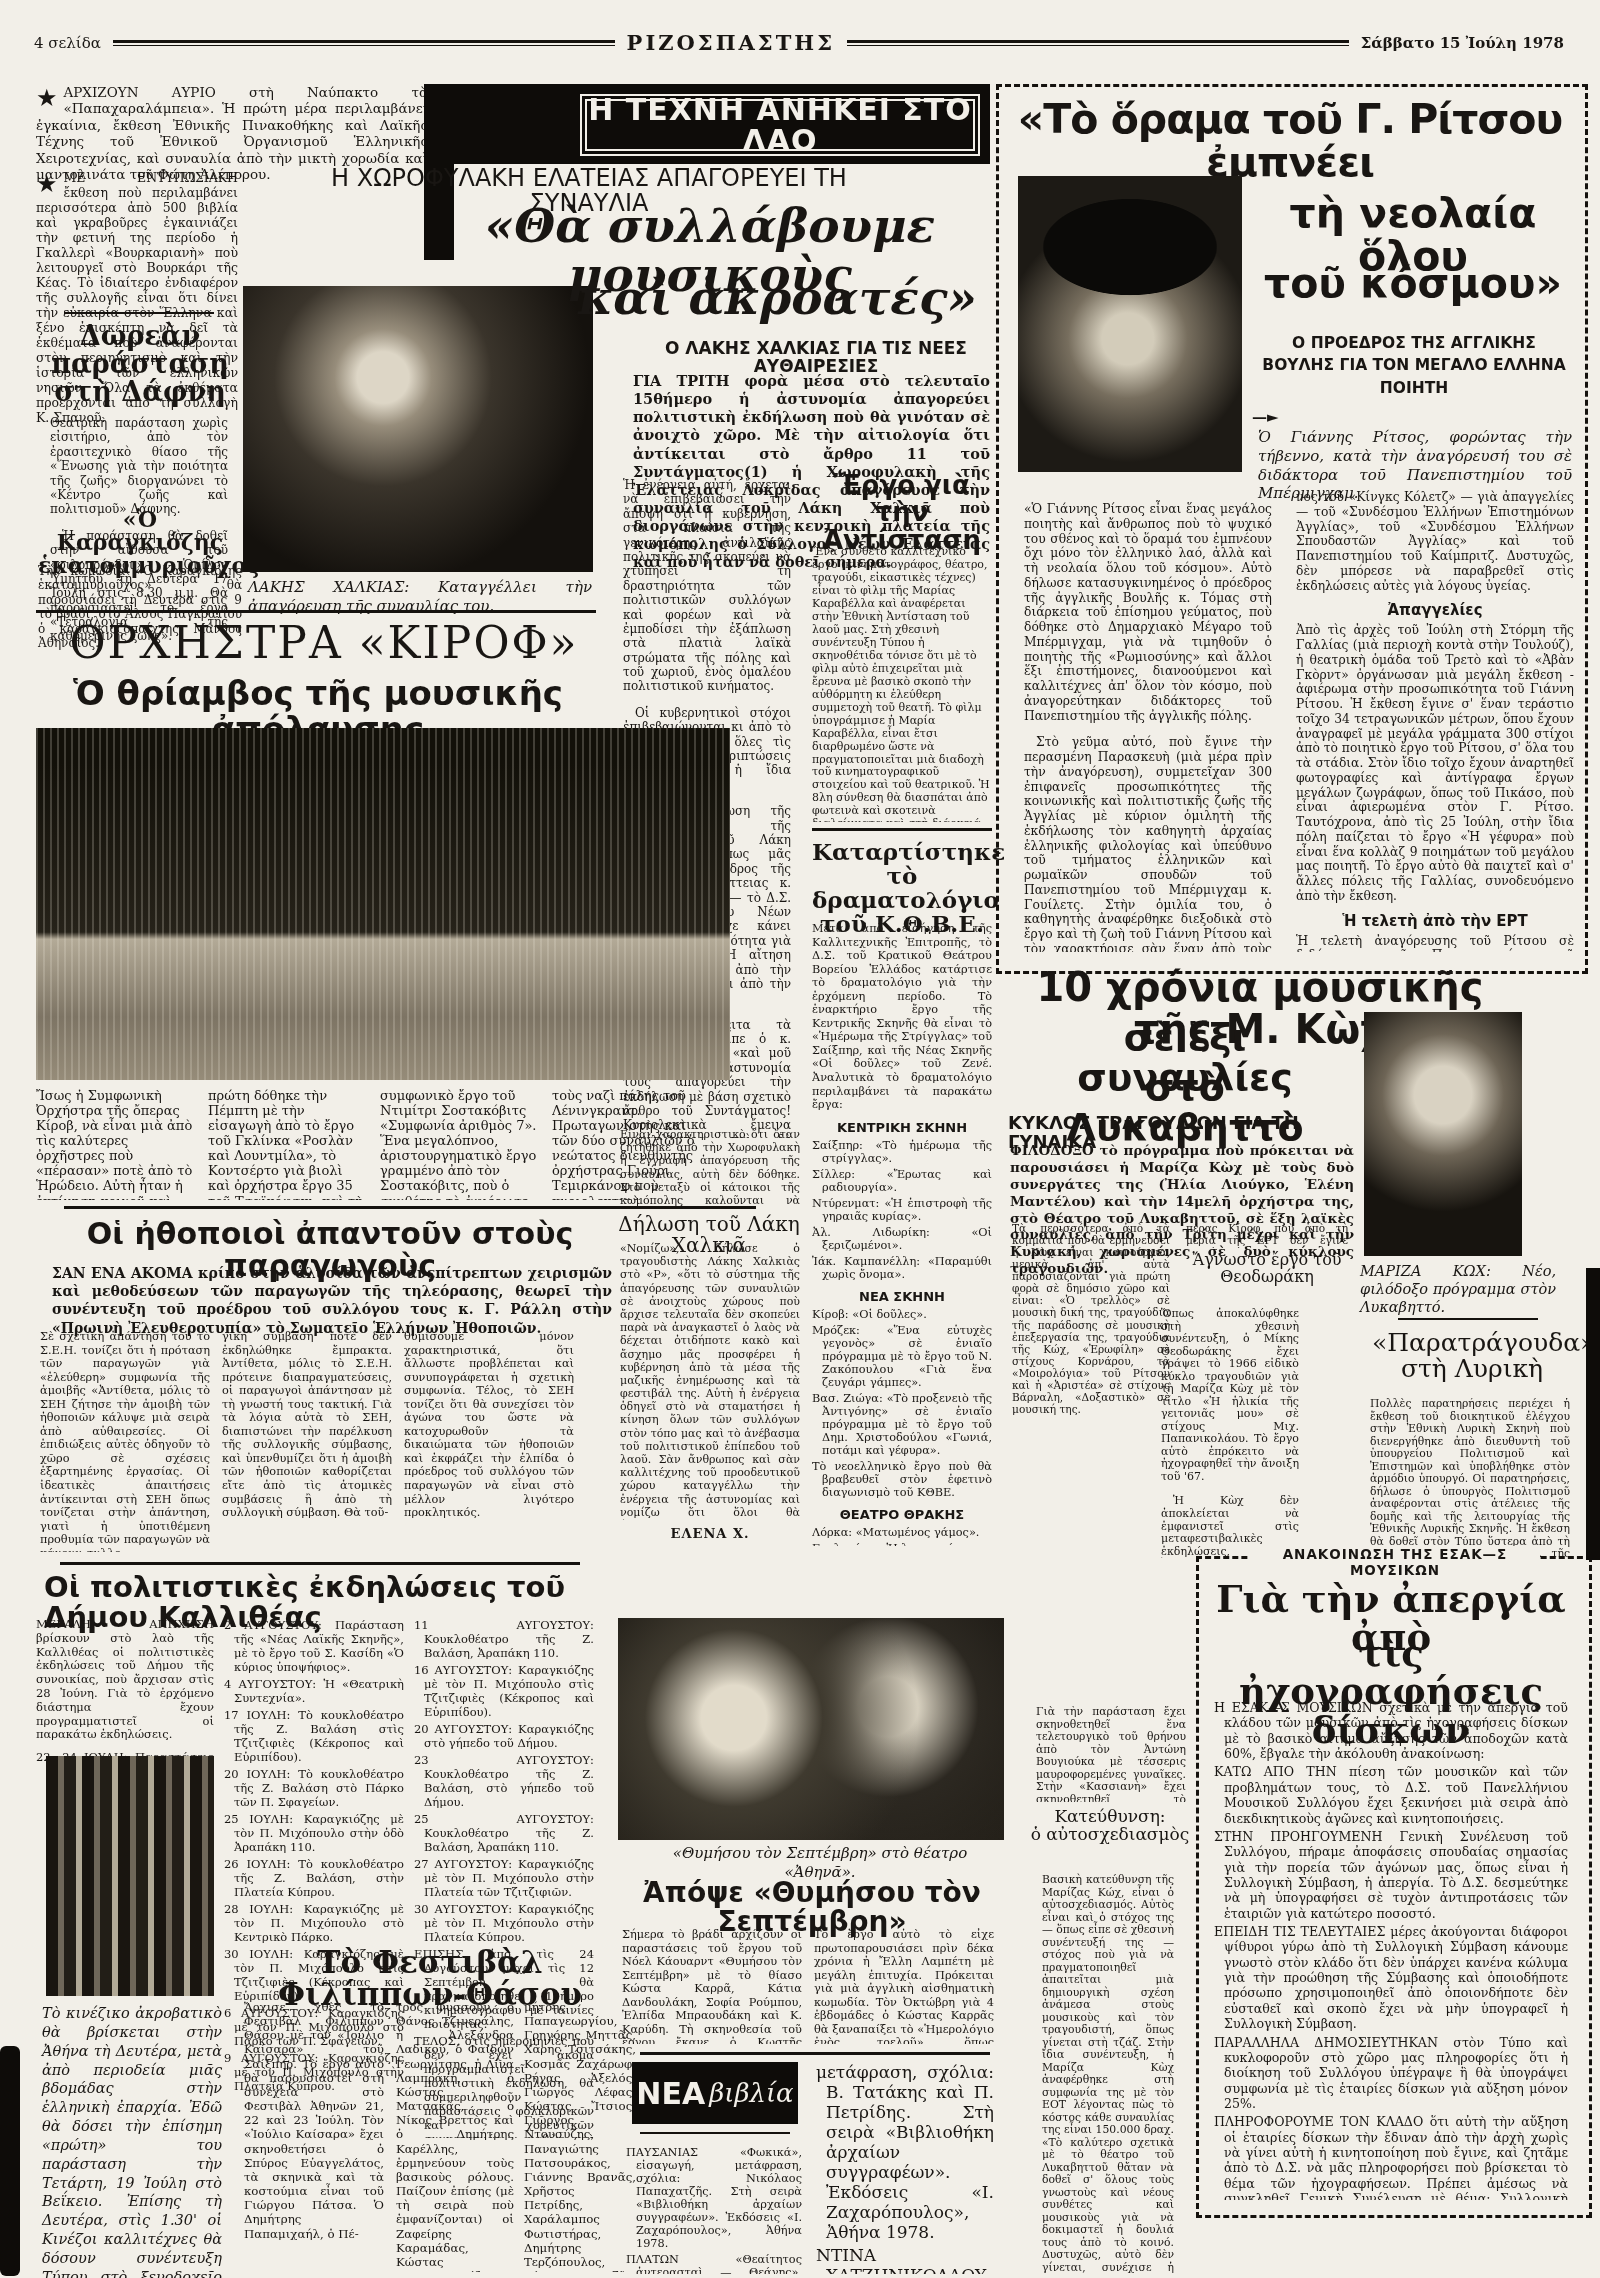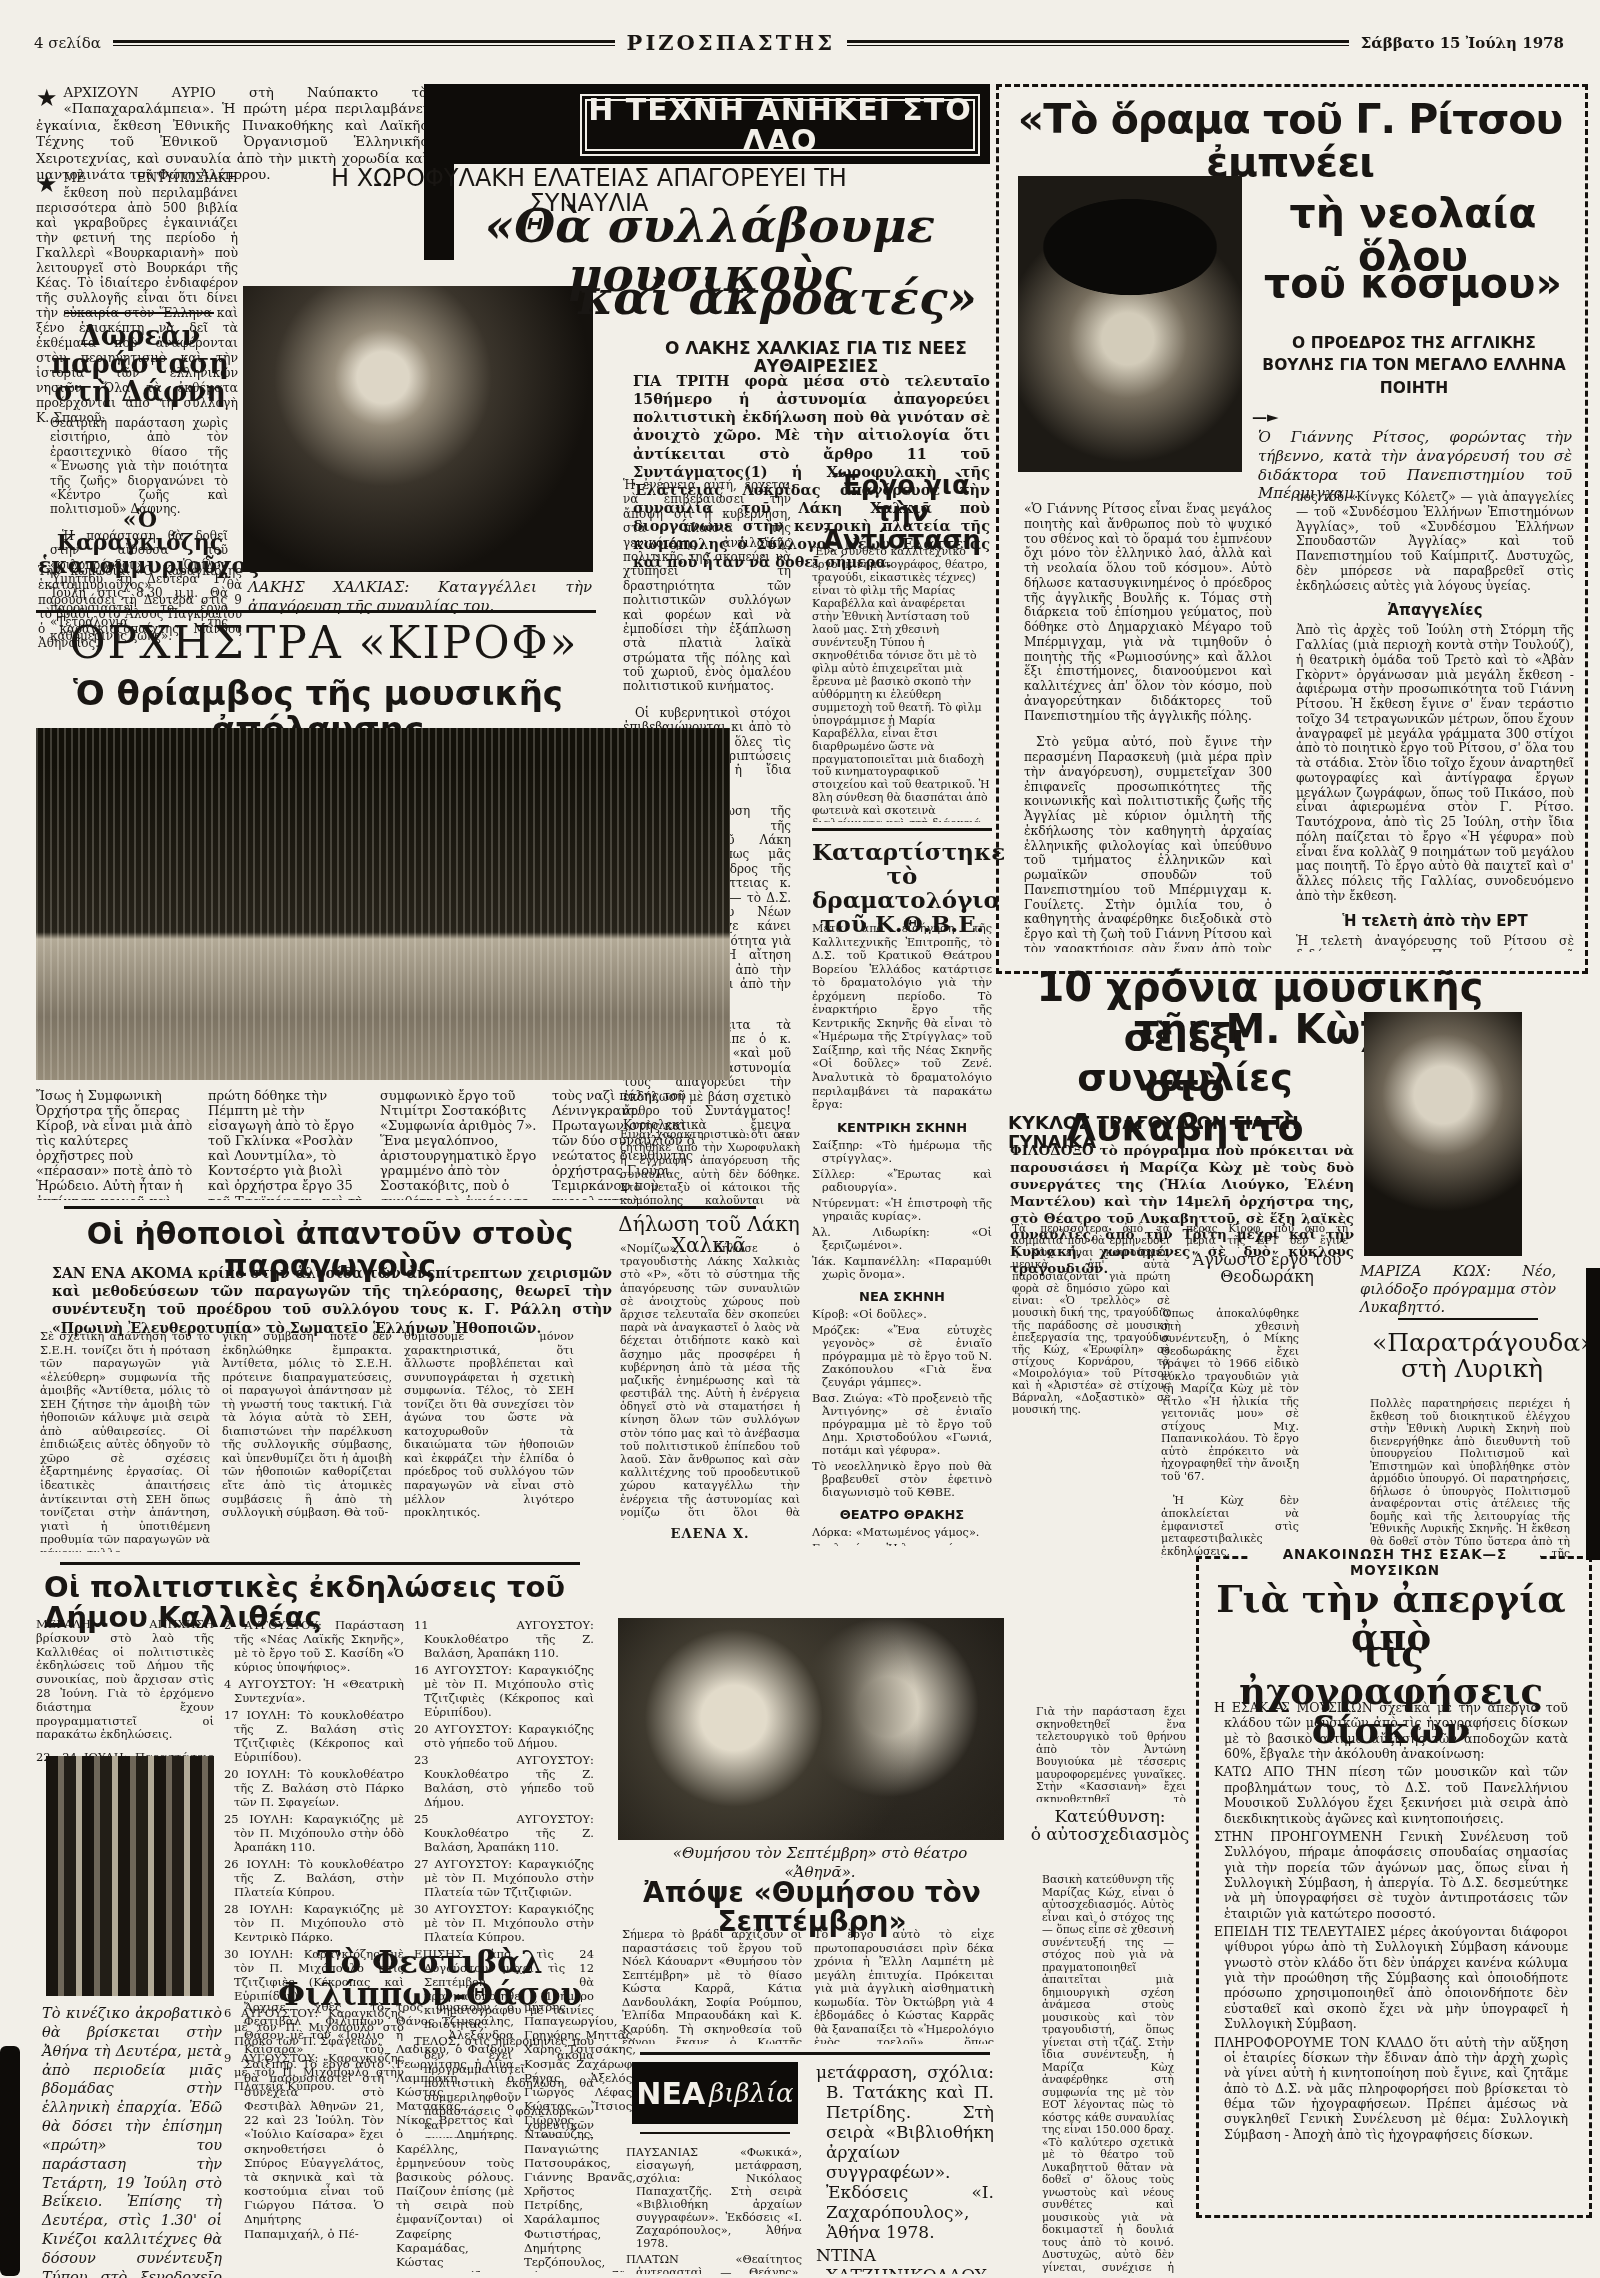--- a/index.html
+++ b/index.html
@@ -266,19 +266,20 @@
 <div class="abs dash-box" style="left:1196px;top:1556px;width:390px;height:656px;"></div>
 <div class="abs" style="left:1250px;top:1546px;width:290px;background:#f2efe8;text-align:center;font-family:'DejaVu Sans',sans-serif;font-weight:bold;font-size:13.5px;letter-spacing:1px;">ΑΝΑΚΟΙΝΩΣΗ ΤΗΣ ΕΣΑΚ—Σ ΜΟΥΣΙΚΩΝ</div>
 <div class="abs serifhead" style="left:1210px;top:1580px;width:362px;font-size:37px;">Γιὰ τὴν ἀπεργία ἀπὸ</div>
 <div class="abs serifhead" style="left:1210px;top:1634px;width:362px;font-size:37px;">τὶς ἠχογραφήσεις δίσκων</div>
 <div class="abs" style="left:1214px;top:1700px;width:354px;height:500px;overflow:hidden;">
   <div class="list" style="font-size:12.6px;line-height:1.22;">
       <p>Η ΕΣΑΚ—Σ ΜΟΥΣΙΚΩΝ σχετικὰ μὲ τὴν ἀπεργία τοῦ κλάδου τῶν μουσικῶν ἀπὸ τὶς ἠχογραφήσεις δίσκων μὲ τὸ βασικὸ αἴτημα αὔξησης τῶν ἀποδοχῶν κατὰ 60%, ἔβγαλε τὴν ἀκόλουθη ἀνακοίνωση:</p>
       <p>ΚΑΤΩ ΑΠΟ ΤΗΝ πίεση τῶν μουσικῶν καὶ τῶν προβλημάτων τους, τὸ Δ.Σ. τοῦ Πανελλήνιου Μουσικοῦ Συλλόγου ἔχει ξεκινήσει μιὰ σειρὰ ἀπὸ διεκδικητικοὺς ἀγῶνες καὶ κινητοποιήσεις.</p>
       <p>ΣΤΗΝ ΠΡΟΗΓΟΥΜΕΝΗ Γενικὴ Συνέλευση τοῦ Συλλόγου, πήραμε ἀποφάσεις σπουδαίας σημασίας γιὰ τὴν πορεία τῶν ἀγώνων μας, ὅπως εἶναι ἡ Συλλογικὴ Σύμβαση, ἡ ἀπεργία. Τὸ Δ.Σ. δεσμεύτηκε νὰ μὴ ὑπογραφήσει σὲ τυχὸν ἀντιπροτάσεις τῶν ἑταιριῶν γιὰ κατώτερο ποσοστό.</p>
       <p>ΕΠΕΙΔΗ ΤΙΣ ΤΕΛΕΥΤΑΙΕΣ μέρες ἀκούγονται διάφοροι ψίθυροι γύρω ἀπὸ τὴ Συλλογικὴ Σύμβαση κάνουμε γνωστὸ στὸν κλάδο ὅτι δὲν ὑπάρχει κανένα κώλυμα γιὰ τὴν προώθηση τῆς Σύμβασης καὶ ὁποιοδήποτε πρόσωπο χρησιμοποιηθεῖ ἀπὸ ὁποιονδήποτε δὲν εὐσταθεῖ καὶ σκοπὸ ἔχει νὰ μὴν ὑπογραφεῖ ἡ Συλλογικὴ Σύμβαση.</p>
+      <p>ΠΑΡΑΛΛΗΛΑ ΔΗΜΟΣΙΕΥΤΗΚΑΝ στὸν Τύπο καὶ κυκλοφοροῦν στὸ χῶρο μας πληροφορίες ὅτι ἡ διοίκηση τοῦ Συλλόγου ὑπέγραψε ἢ θὰ ὑπογράψει συμφωνία μὲ τὶς ἑταιρίες δίσκων γιὰ αὔξηση μόνον 25%.</p>
       <p>ΠΛΗΡΟΦΟΡΟΥΜΕ ΤΟΝ ΚΛΑΔΟ ὅτι αὐτὴ τὴν αὔξηση οἱ ἑταιρίες δίσκων τὴν ἔδιναν ἀπὸ τὴν ἀρχὴ χωρὶς νὰ γίνει αὐτὴ ἡ κινητοποίηση ποὺ ἔγινε, καὶ ζητᾶμε ἀπὸ τὸ Δ.Σ. νὰ μᾶς πληροφορήσει ποὺ βρίσκεται τὸ θέμα τῶν ἠχογραφήσεων. Πρέπει ἀμέσως νὰ συγκληθεῖ Γενικὴ Συνέλευση μὲ θέμα: Συλλογικὴ Σύμβαση - Ἀποχὴ ἀπὸ τὶς ἠχογραφήσεις δίσκων.</p>
     </div>
 </div>
 
 <div class="abs" style="left:1586px;top:1268px;width:14px;height:292px;background:#0e0c09;"></div>
 <div class="abs" style="left:0px;top:2046px;width:20px;height:230px;background:#0e0c09;border-radius:6px;"></div>
 <div class="abs" style="left:1592px;top:84px;width:8px;height:884px;background:#f2efe8;"></div>
 
 </body></html>

